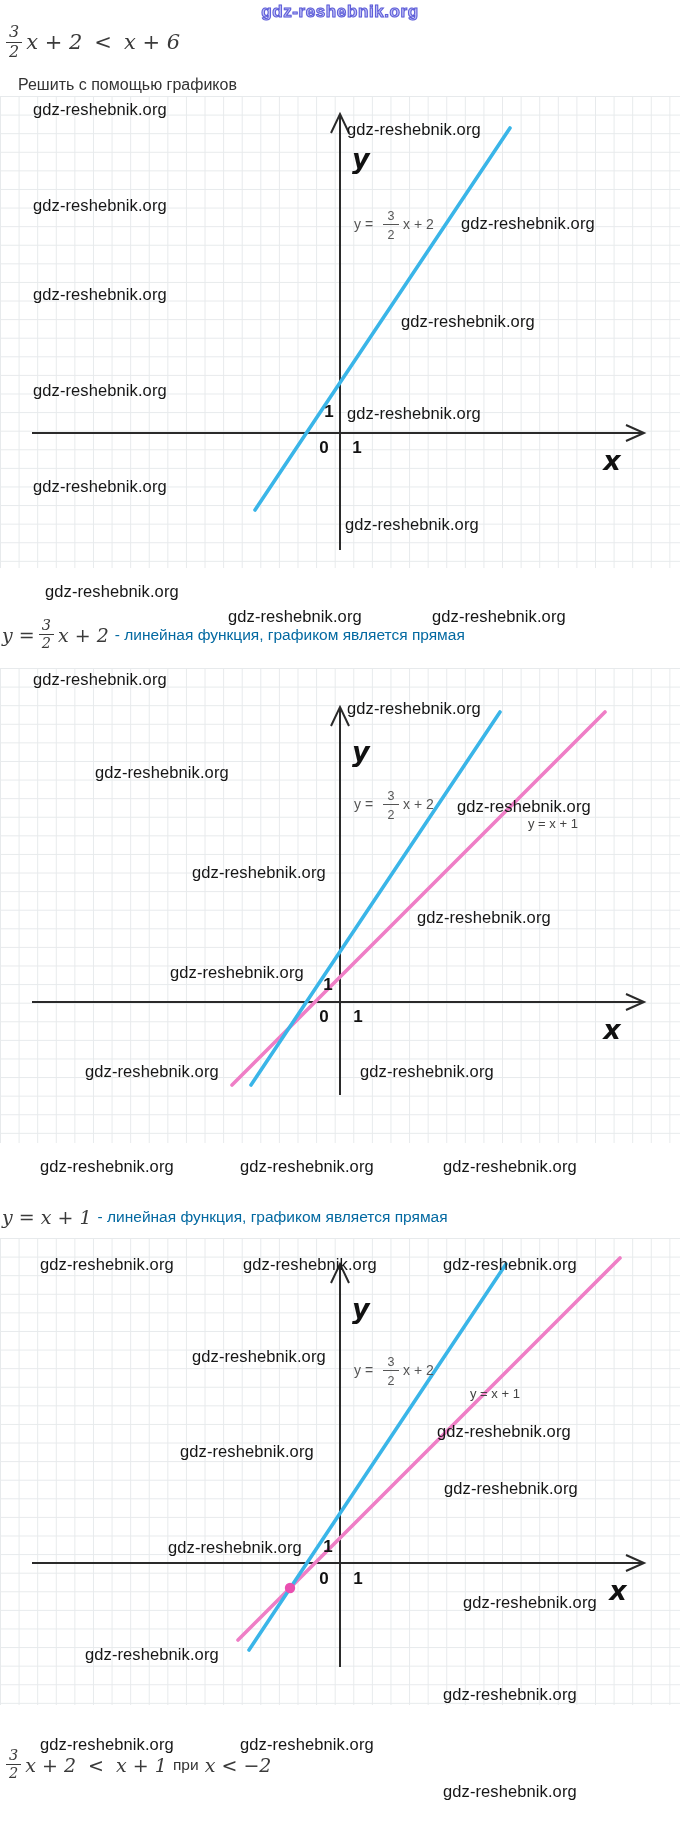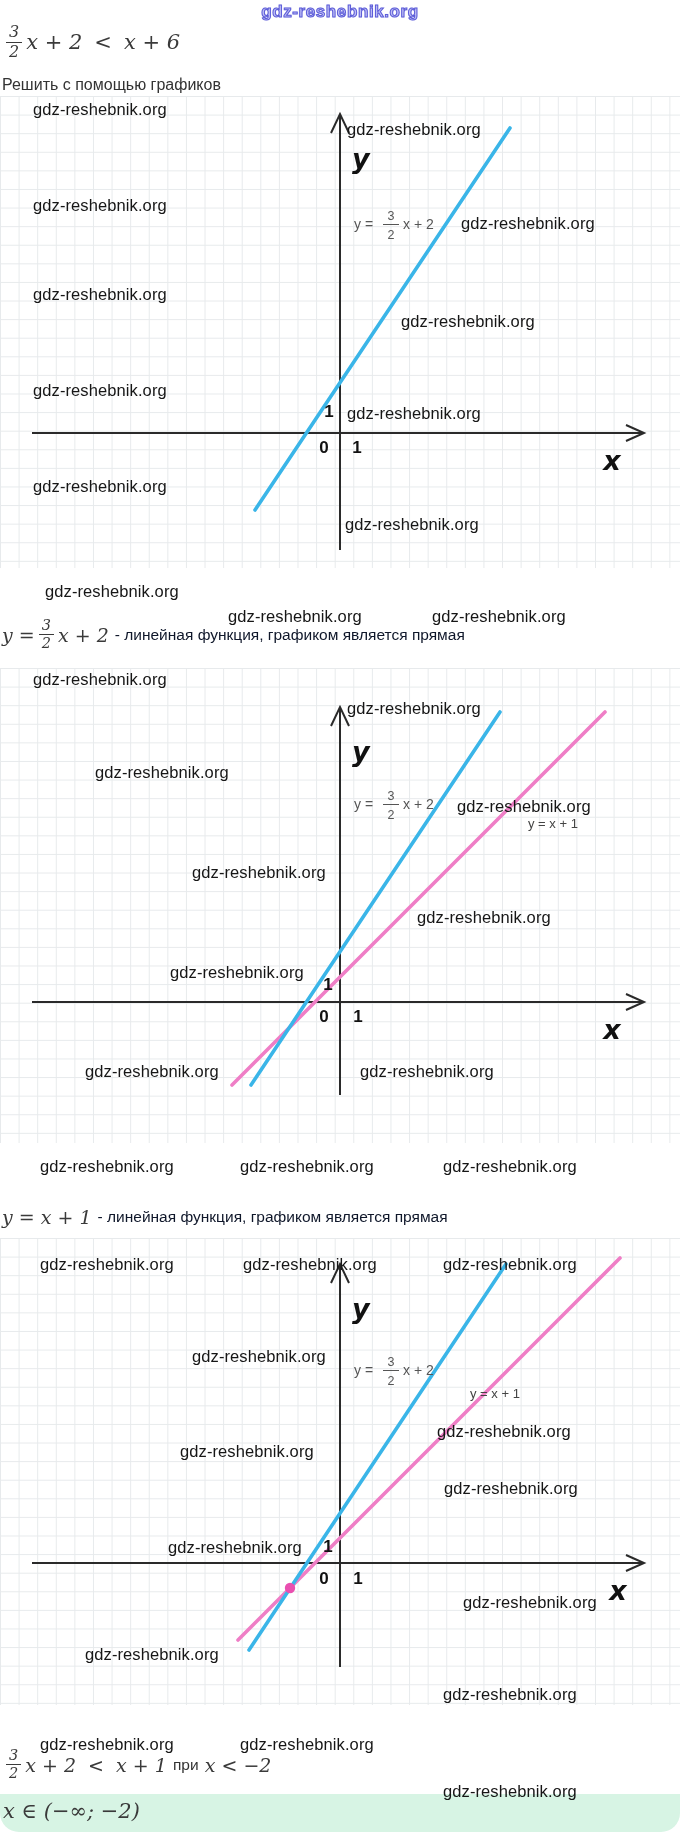--- a/index.html
+++ b/index.html
@@ -1,18 +1,18 @@
 <!DOCTYPE html>
 <html><head>
 <meta charset="utf-8">
 <style>
   html,body{margin:0;padding:0;background:#fff;}
   #canvas{
     position:relative;width:680px;height:1832px;background:#ffffff;
-    overflow:hidden;font-family:"Liberation Sans",sans-serif;border-radius:19px;
+    overflow:hidden;font-family:"Liberation Sans",sans-serif;
   }
   
   .grid-panel{
     position:absolute;left:0;width:680px;z-index:0;
     background-image:
       linear-gradient(to right,#e7eaec 1px,transparent 1px),
       linear-gradient(to bottom,#e7eaec 1px,transparent 1px);
     background-size:18.6px 18.6px;
   }
   
@@ -24,26 +24,26 @@
     position:absolute;top:2px;left:0;right:0;text-align:center;z-index:3;
     font-size:17px;font-weight:bold;letter-spacing:0.6px;
     color:#bcbcf4;-webkit-text-stroke:1px #5d5dd8;text-shadow:0 0 1px #6a6ade;
   }
   
   .math-line{position:absolute;display:flex;align-items:center;z-index:4;white-space:pre;}
   .math{font-family:"DejaVu Serif",serif;font-style:italic;color:#3a3a3a;}
   .frac{display:inline-flex;flex-direction:column;align-items:center;line-height:1.05;margin:0 4px;}
   .frac .num{padding:0 3px 1px 3px;border-bottom:1.4px solid #3a3a3a;}
   .frac .den{padding-top:1px;}
-  .desc{font-family:"Liberation Sans",sans-serif;font-style:normal;font-size:15.5px;color:#0f172a;margin-left:6px;white-space:normal;}
+  .desc{font-family:"Liberation Sans",sans-serif;font-style:normal;font-size:15.5px;color:#0369a1;margin-left:6px;white-space:normal;}
   .big-math{font-size:21px;}
   .big-math .frac{font-size:16px;}
   .mid-math{font-size:19px;}
   .mid-math .frac{font-size:14.5px;}
-  .task-line{position:absolute;z-index:4;font-size:16px;color:#333;}
+  .task-line{position:absolute;z-index:4;font-size:16px;color:#333;margin-left:16px;}
   .pri{font-family:"Liberation Sans",sans-serif;font-style:normal;font-size:15.5px;color:#333;}
   
   .answer-box{position:absolute;left:0;top:1794px;width:680px;height:38px;background:#d7f4e4;z-index:2;}
   .answer-text{position:absolute;left:3px;top:5px;font-size:21px;}
   
   .graph-svg{position:absolute;left:0;z-index:2;}
   svg text{font-family:"Liberation Sans",sans-serif;}
   .tick{font-size:17px;font-weight:bold;fill:#111;}
   .axis-letter{font-size:27px;font-weight:bold;font-style:italic;font-family:"DejaVu Sans",sans-serif;fill:#111;}
   .eq{font-size:14px;fill:#555;}
@@ -157,23 +157,20 @@
   <div class="math-line mid-math math" style="left:2px;top:1748px;">
     <span class="frac">
       <span class="num">3</span>
       <span class="den">2</span>
     </span>
     <span>x + 2  &lt;  x + 1 </span>
     <span class="pri">при</span>
     <span> x &lt; −2</span>
   </div>
 
-  <div class="answer-box">
-    <div class="answer-text math">x ∈ (−∞; −2)</div>
-  </div>
 
   <div>
       <div class="wm" style="left: 33px; top: 100px;">gdz-reshebnik.org</div>
       <div class="wm" style="left: 347px; top: 120px;">gdz-reshebnik.org</div>
       <div class="wm" style="left: 33px; top: 196px;">gdz-reshebnik.org</div>
       <div class="wm" style="left: 461px; top: 214px;">gdz-reshebnik.org</div>
       <div class="wm" style="left: 33px; top: 285px;">gdz-reshebnik.org</div>
       <div class="wm" style="left: 401px; top: 312px;">gdz-reshebnik.org</div>
       <div class="wm" style="left: 33px; top: 381px;">gdz-reshebnik.org</div>
       <div class="wm" style="left: 347px; top: 404px;">gdz-reshebnik.org</div>

